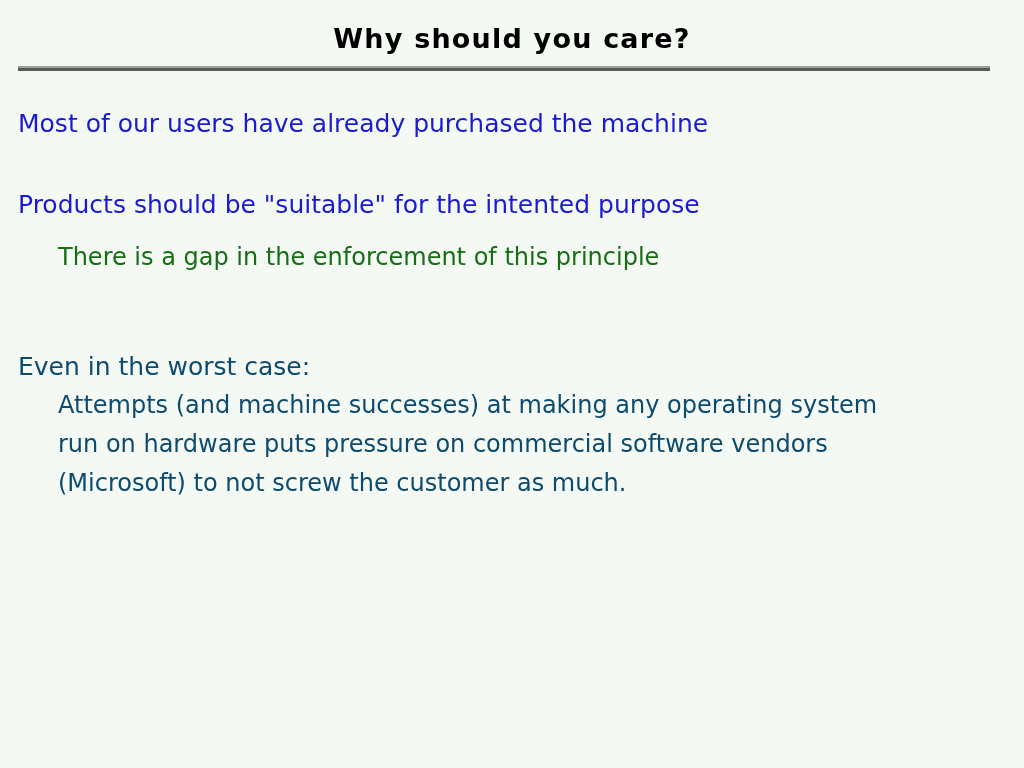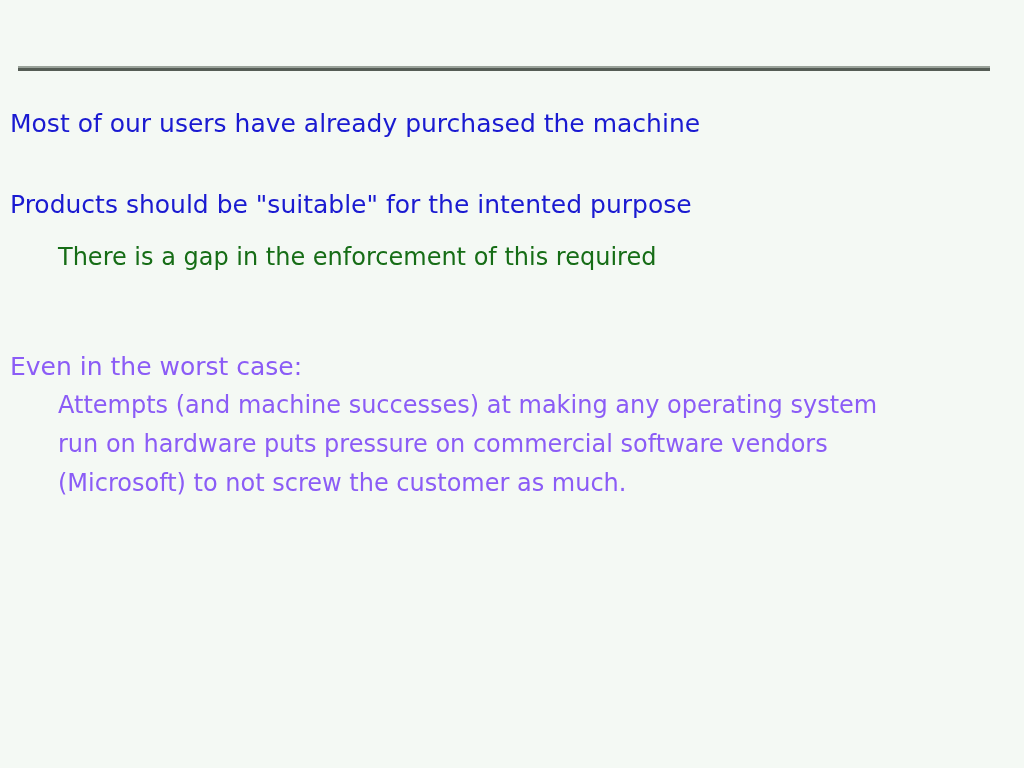--- a/index.html
+++ b/index.html
@@ -62,62 +62,65 @@
   }
 
   .line {
     font-family: "DejaVu Sans", sans-serif;
     font-weight: normal;
     white-space: pre-wrap;
   }
 
   
   .lvl1 {
-    margin-left: 10px;
+    margin-left: 18px;
     font-size: 25px;
     line-height: 39px;
     max-width: 960px;
   }
 
   
   .lvl2 {
     margin-left: 58px;
     font-size: 24px;
     line-height: 39px;
     max-width: 930px;
   }
 
   .c-blue  { color: #1a1ad1; }
   .c-green { color: #166d16; }
-  .c-black { color: #8b5cf6; }
+  .c-black { color: #0c4a6e; }
 
   .gap-sm { height: 14px; }
   .gap-lg { height: 42px; }
 
   .nowrap-block { white-space: pre-line; }
 </style>
 </head>
 <body>
 
 <div class="slide">
 
+  <div class="title-block">
+    <div class="slide-title">Why should you care?</div>
+  </div>
 
   <div class="title-rule"></div>
 
   <div class="body-area">
 
     <div class="line lvl1 c-blue nowrap-block">Most of our users have already purchased the machine</div>
 
     <div class="gap-lg"></div>
 
     <div class="line lvl1 c-blue nowrap-block">Products should be "suitable" for the intented purpose</div>
 
     <div class="gap-sm"></div>
 
-    <div class="line lvl2 c-green nowrap-block">There is a gap in the enforcement of this required</div>
+    <div class="line lvl2 c-green nowrap-block">There is a gap in the enforcement of this principle</div>
 
     <div class="gap-sm"></div>
 
 
     <div class="gap-sm"></div>
 
 
     <div class="gap-lg"></div>
 
     <div class="line lvl1 c-black nowrap-block">Even in the worst case:</div>

